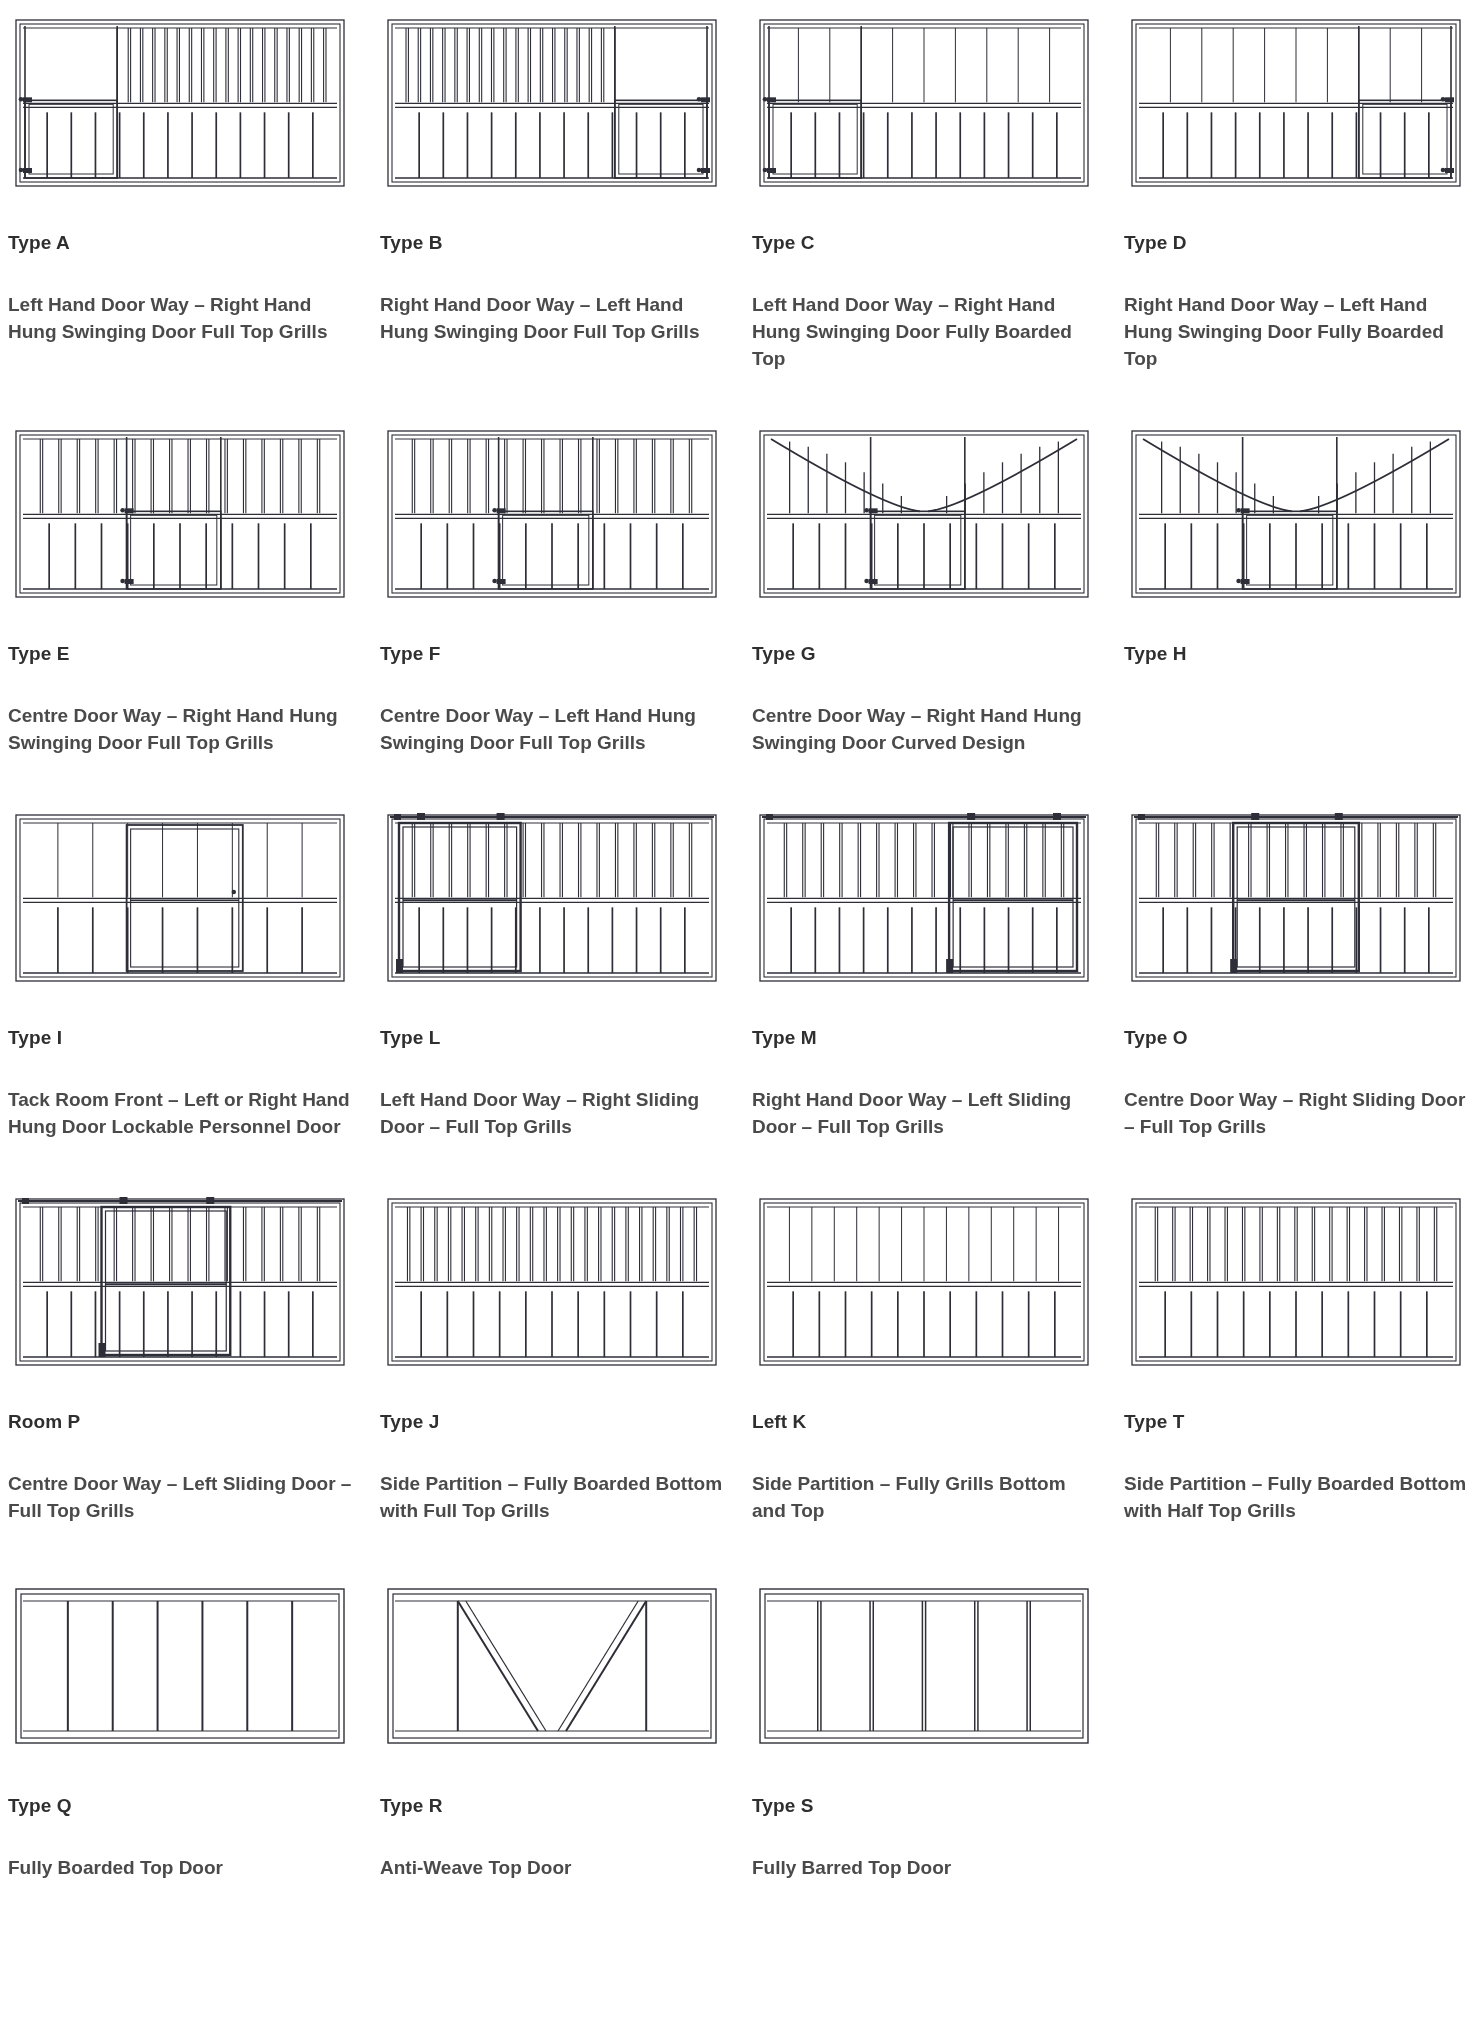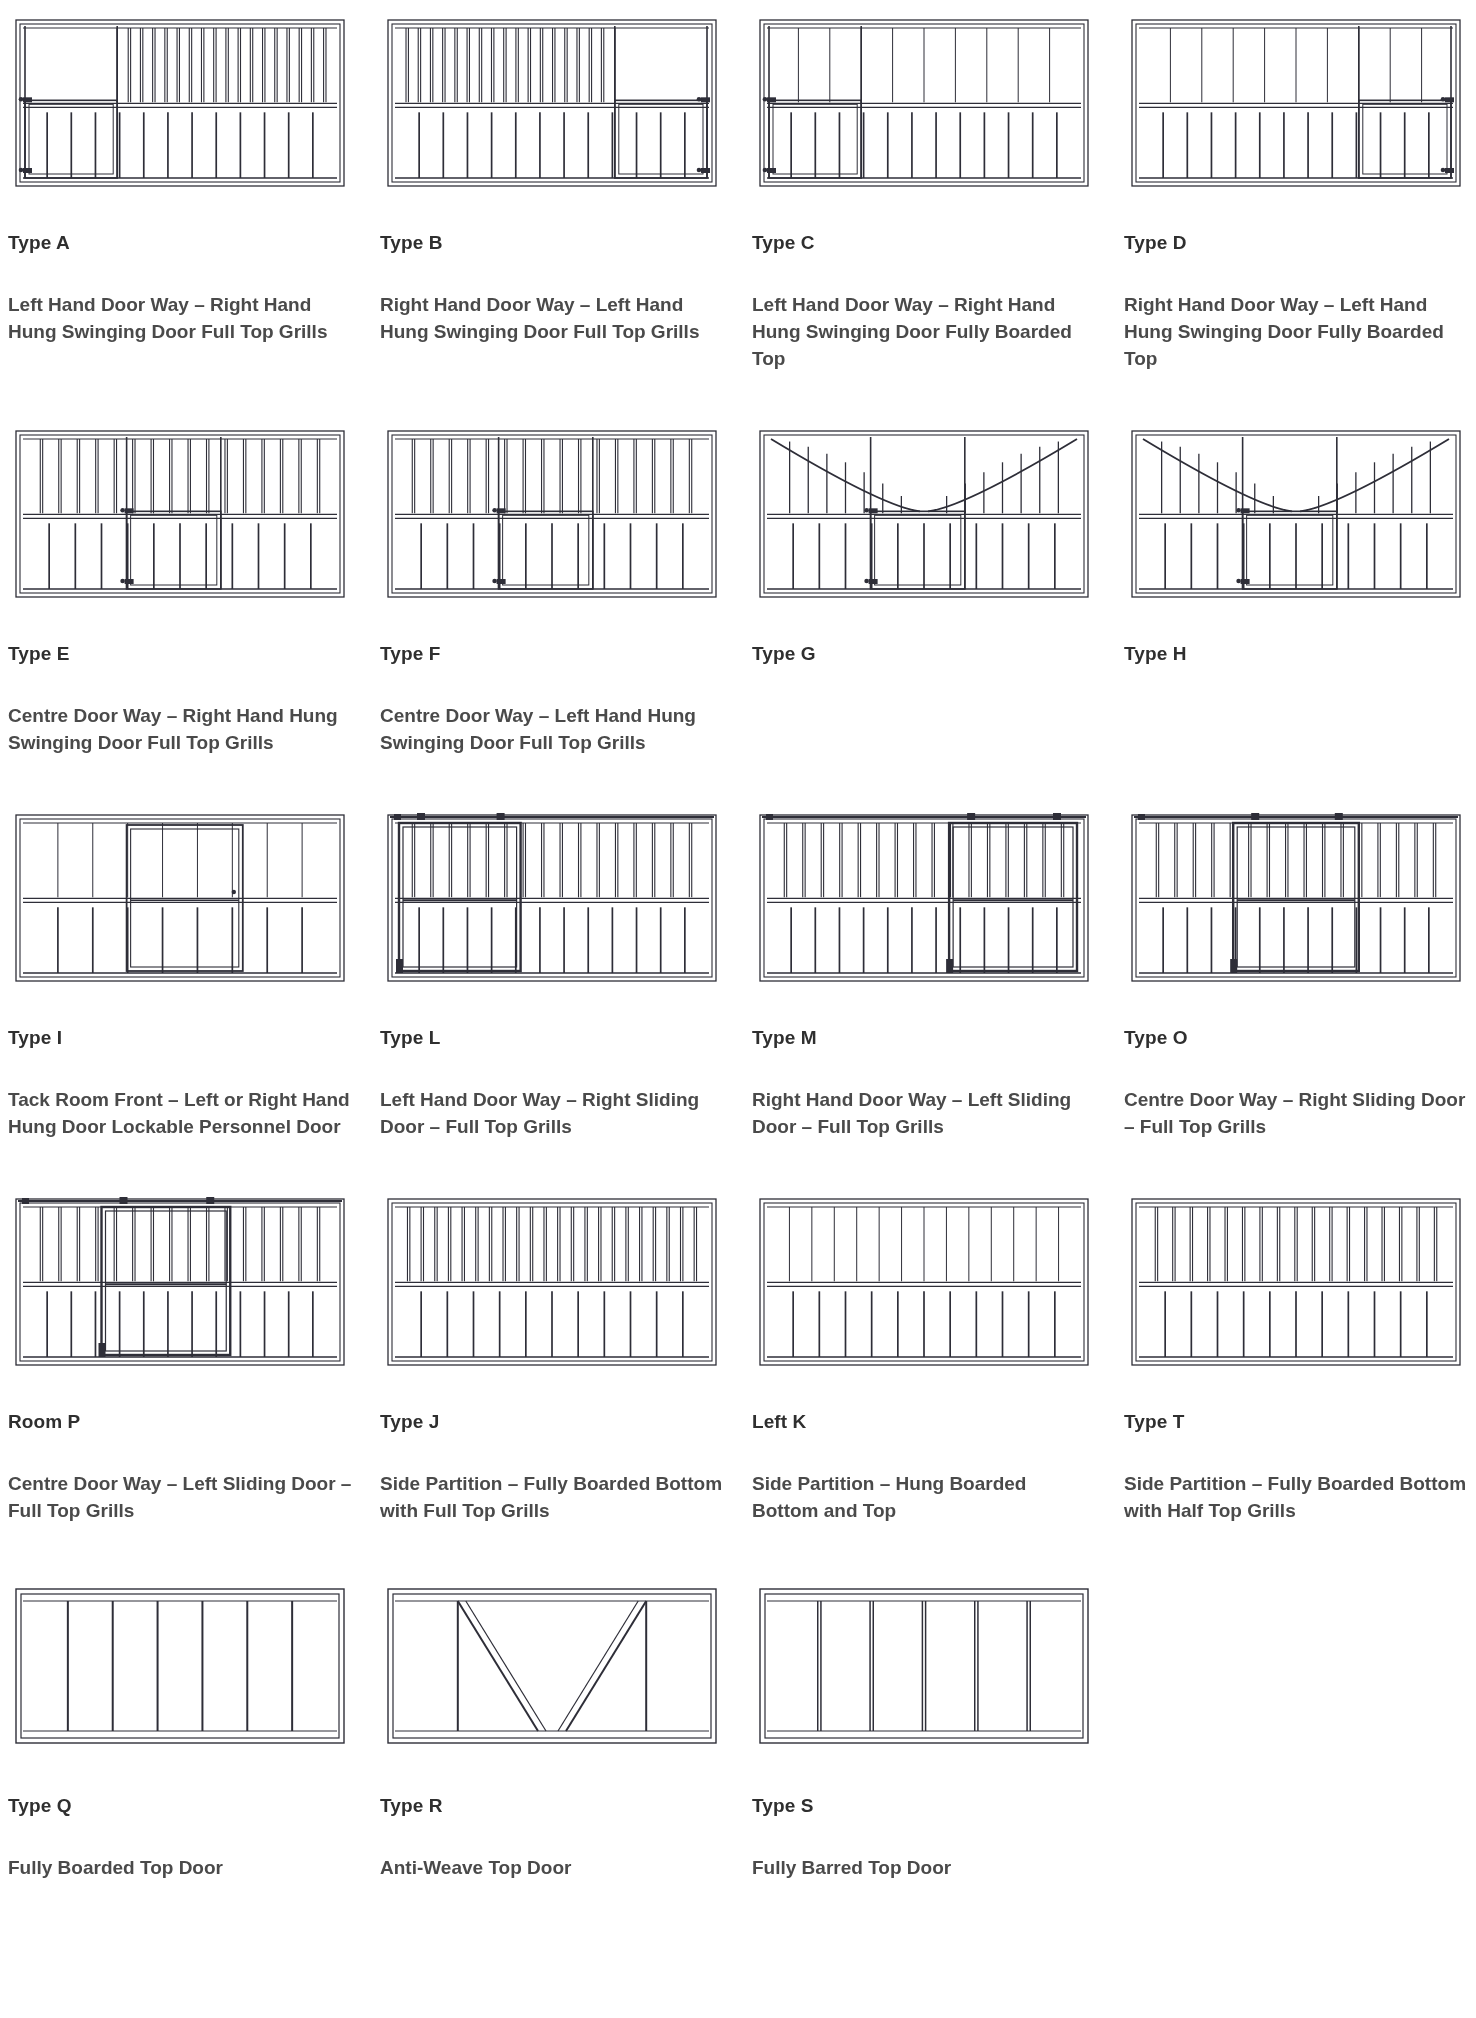--- a/index.html
+++ b/index.html
@@ -456,20 +456,21 @@
             <rect x="114.62" y="89.32000000000001" width="9" height="5" fill="#2e2e38" stroke="none"></rect>
             <rect x="114.62" y="160" width="9" height="5" fill="#2e2e38" stroke="none"></rect>
             <circle cx="112.62" cy="91.32000000000001" r="2.3" fill="#2e2e38"></circle>
             <circle cx="112.62" cy="162" r="2.3" fill="#2e2e38"></circle>
             <line x1="116.62" y1="18" x2="116.62" y2="170" stroke="#2e2e38" stroke-width="1.6"></line>
             <line x1="210.82" y1="18" x2="210.82" y2="170" stroke="#2e2e38" stroke-width="1.6"></line>
           </g>
         </svg>
       </div>
       <div class="type-title">Type G</div>
+      <div class="type-desc">Centre Door Way – Right Hand Hung Swinging Door Curved Design</div>
     </div>
     <div class="cell">
       <div class="drawing">
         <svg viewBox="0 0 340 190" preserveAspectRatio="xMidYMid meet">
           <g>
             <rect x="6" y="12" width="328" height="166" fill="none" stroke="#2e2e38" stroke-width="1.3"></rect>
             <rect x="10" y="16" width="320" height="158" fill="none" stroke="#2e2e38" stroke-width="1.1"></rect>
             <line x1="13" y1="95.32000000000001" x2="327" y2="95.32000000000001" stroke="#2e2e38" stroke-width="1.3"></line>
             <line x1="13" y1="99.32000000000001" x2="327" y2="99.32000000000001" stroke="#2e2e38" stroke-width="1.3"></line>
             <line x1="13" y1="170" x2="327" y2="170" stroke="#2e2e38" stroke-width="1.3"></line>
@@ -923,21 +924,21 @@
             <line x1="170" y1="104.32000000000001" x2="170" y2="170" stroke="#2e2e38" stroke-width="1.7"></line>
             <line x1="196.16666666666669" y1="104.32000000000001" x2="196.16666666666669" y2="170" stroke="#2e2e38" stroke-width="1.7"></line>
             <line x1="222.33333333333334" y1="104.32000000000001" x2="222.33333333333334" y2="170" stroke="#2e2e38" stroke-width="1.7"></line>
             <line x1="248.5" y1="104.32000000000001" x2="248.5" y2="170" stroke="#2e2e38" stroke-width="1.7"></line>
             <line x1="274.6666666666667" y1="104.32000000000001" x2="274.6666666666667" y2="170" stroke="#2e2e38" stroke-width="1.7"></line>
             <line x1="300.83333333333337" y1="104.32000000000001" x2="300.83333333333337" y2="170" stroke="#2e2e38" stroke-width="1.7"></line>
           </g>
         </svg>
       </div>
       <div class="type-title">Left K</div>
-      <div class="type-desc">Side Partition – Hung Boarded Bottom and Top</div>
+      <div class="type-desc">Side Partition – Fully Grills Bottom and Top</div>
     </div>
     <div class="cell">
       <div class="drawing">
         <svg viewBox="0 0 340 190" preserveAspectRatio="xMidYMid meet">
           <g>
             <rect x="6" y="12" width="328" height="166" fill="none" stroke="#2e2e38" stroke-width="1.3"></rect>
             <rect x="10" y="16" width="320" height="158" fill="none" stroke="#2e2e38" stroke-width="1.1"></rect>
             <line x1="13" y1="95.32000000000001" x2="327" y2="95.32000000000001" stroke="#2e2e38" stroke-width="1.3"></line>
             <line x1="13" y1="99.32000000000001" x2="327" y2="99.32000000000001" stroke="#2e2e38" stroke-width="1.3"></line>
             <line x1="13" y1="170" x2="327" y2="170" stroke="#2e2e38" stroke-width="1.3"></line>

